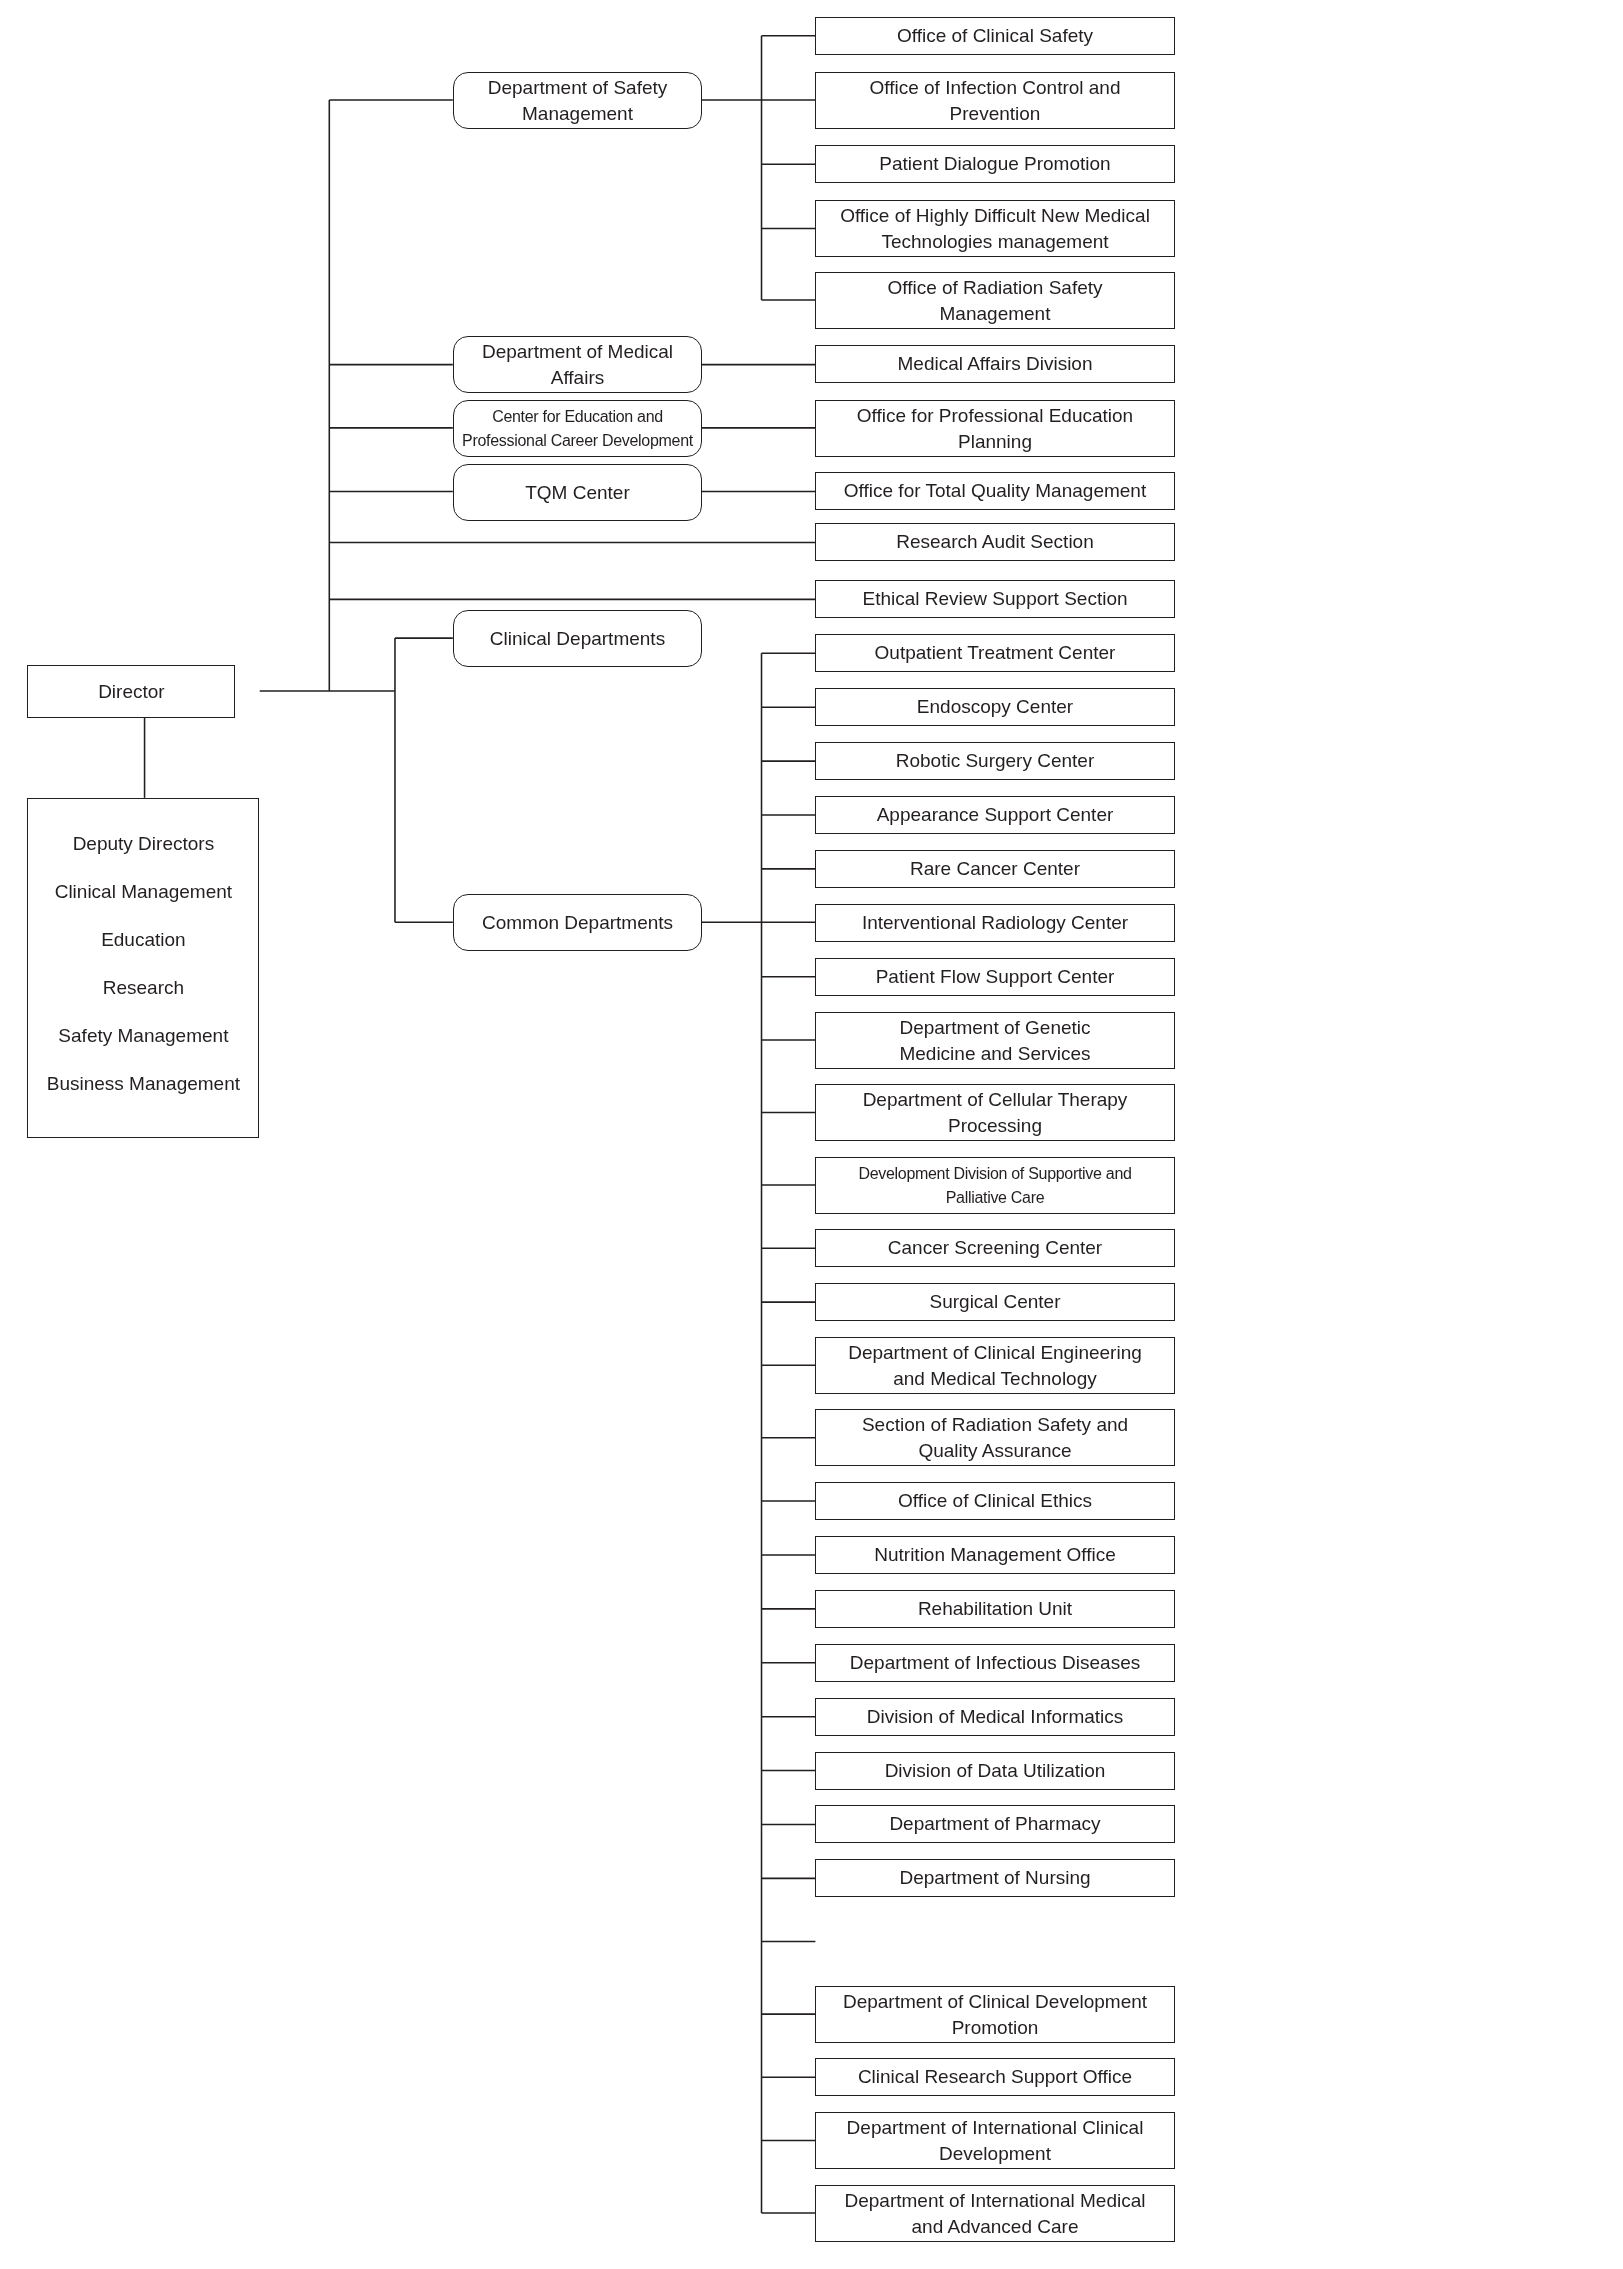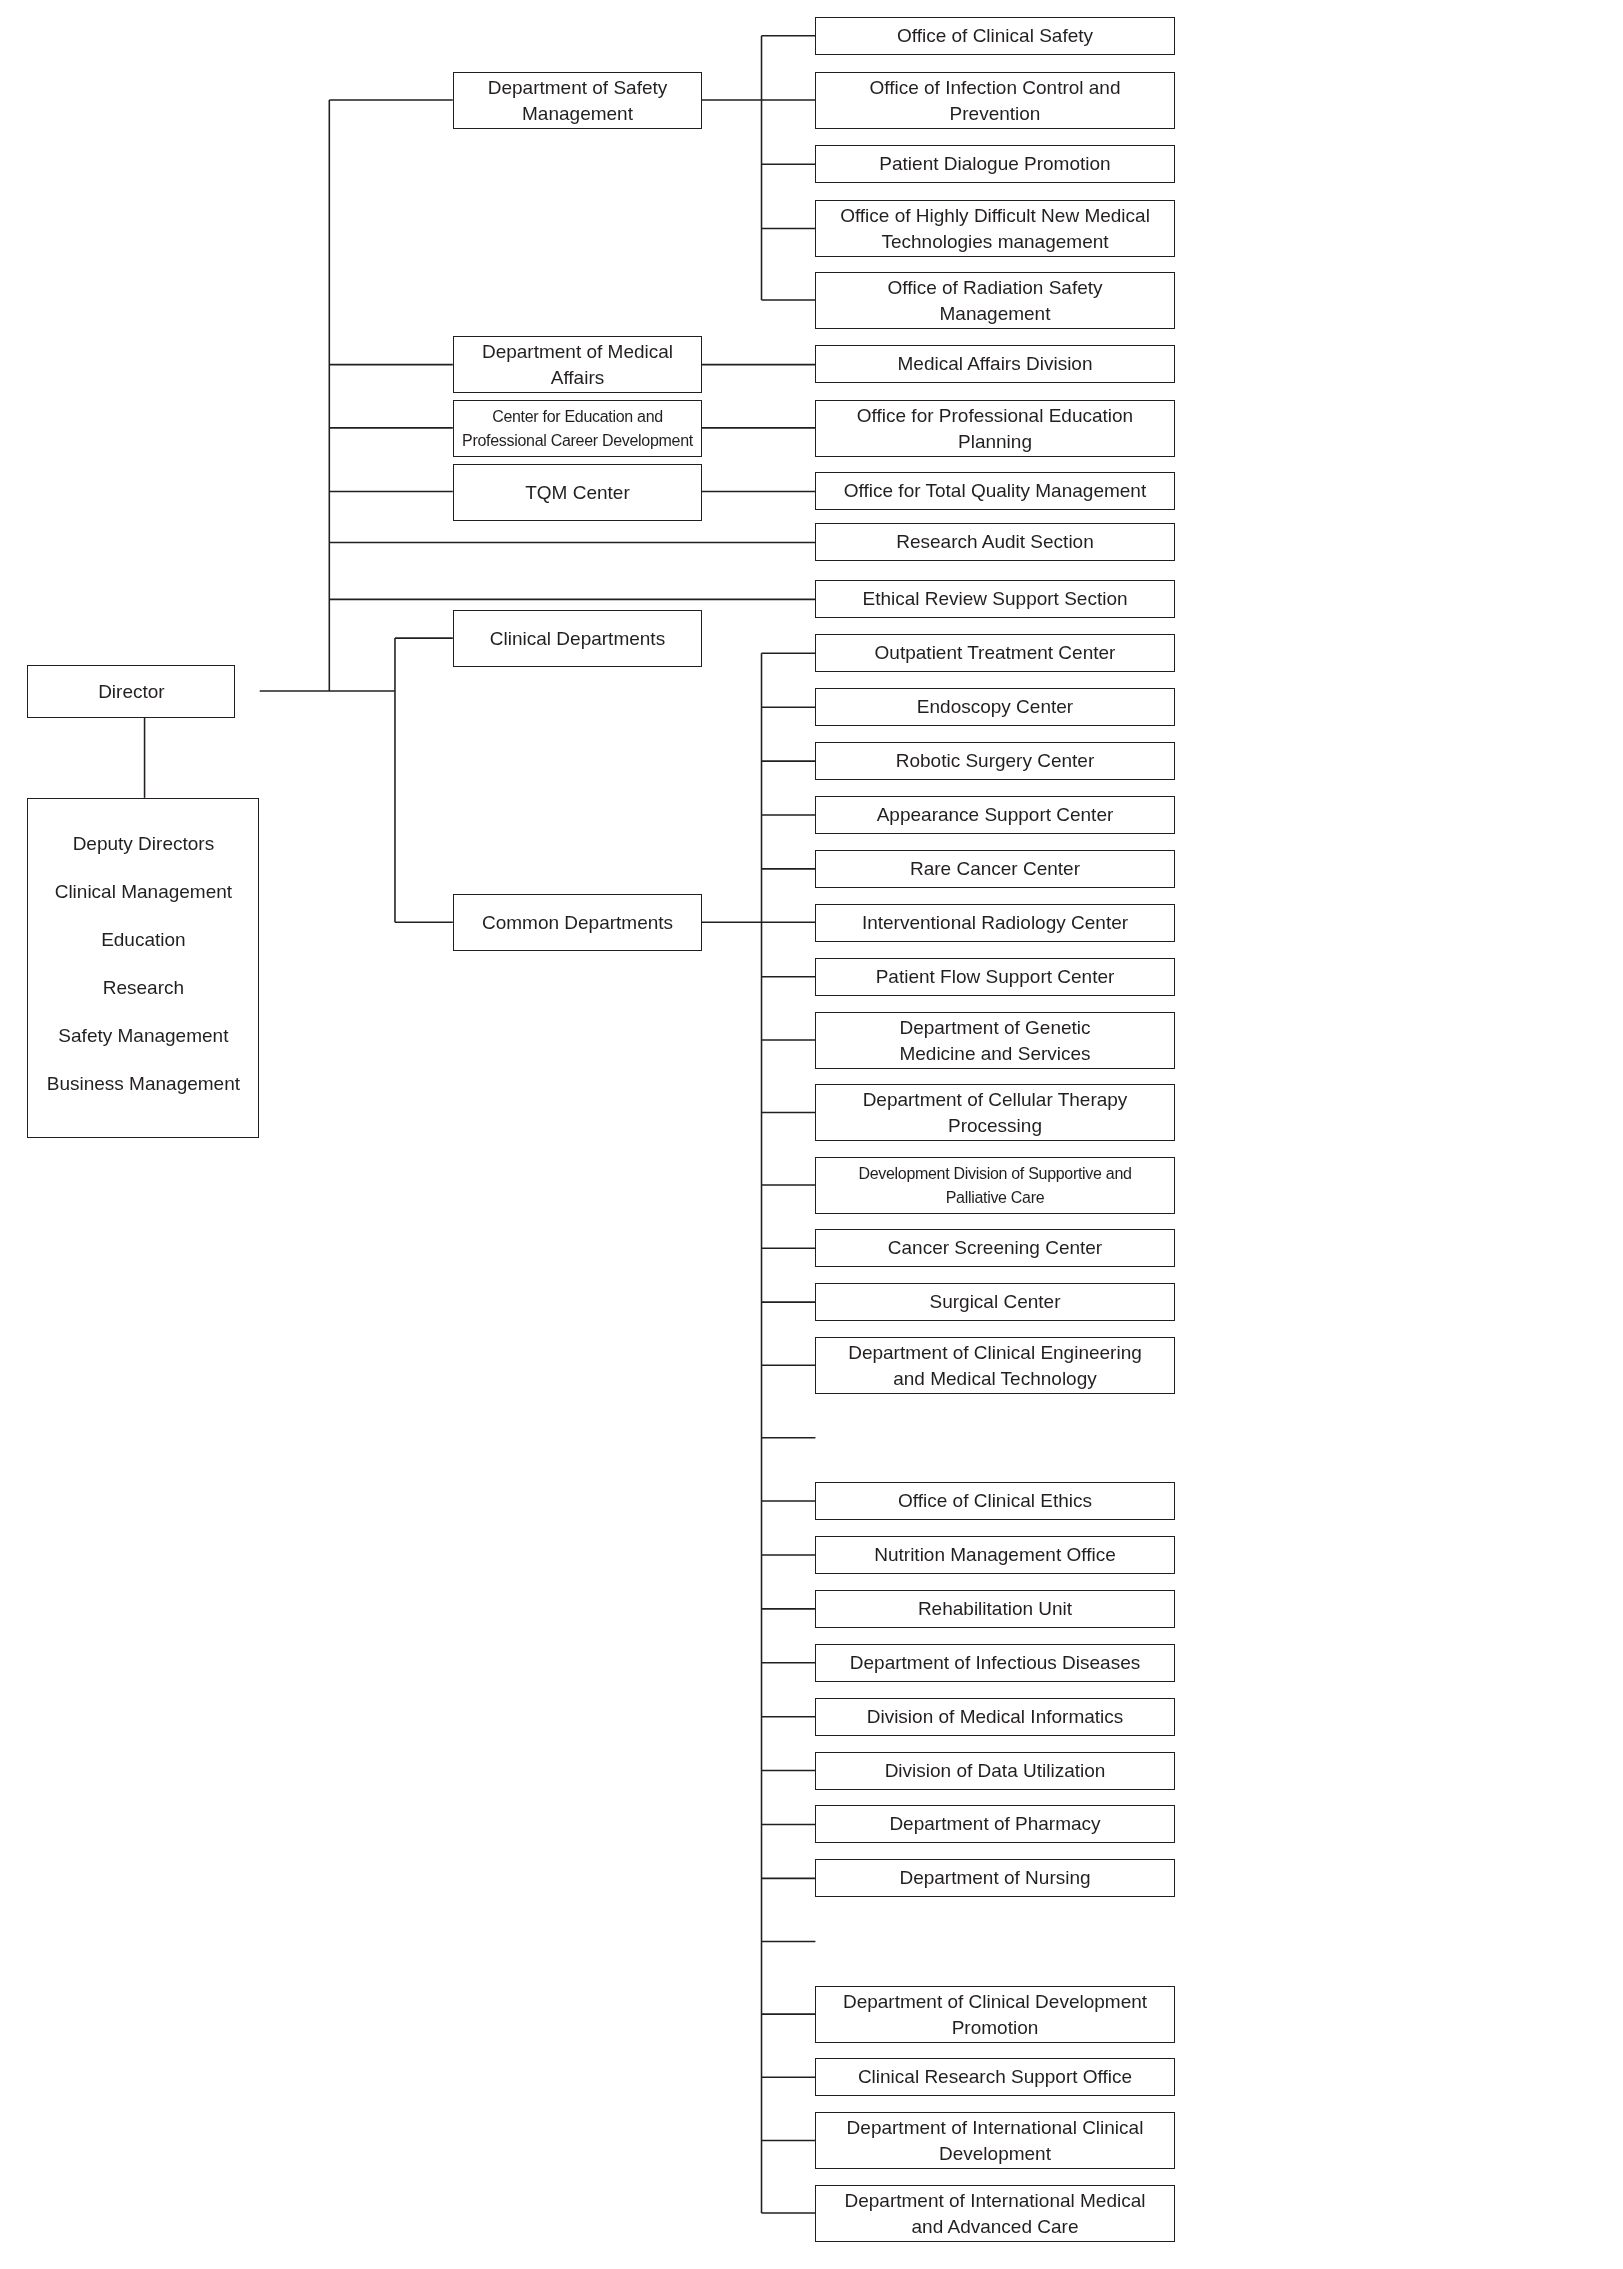--- a/index.html
+++ b/index.html
@@ -13,21 +13,21 @@
   #wires { position:absolute; left:0; top:0; width:1623px; height:2269px; }
   #wires path { stroke:#231f20; stroke-width:1.6; fill:none; }
   .node {
     position:absolute; box-sizing:border-box;
     border:1.6px solid #231f20; background:#ffffff;
     display:flex; align-items:center; justify-content:center;
     text-align:center; white-space:pre-line;
     font-size:19px; line-height:25.5px; letter-spacing:0;
     padding:0 3.9px;
   }
-  .m { left:453px; width:249px; }
+  .m { left:453px; width:249px;border-radius:15px; }
   .r { left:815px; width:360px; }
   .h1 { height:38px; }
   .h2 { height:57px; }
   .condensed { font-size:16px; letter-spacing:-0.3px; line-height:23.5px; }
   .deputy {
     flex-direction:column; justify-content:space-between;
     padding:34px 0 42px 0;
   }
   .deputy span { line-height:21.6px; display:block; }
 </style>
@@ -93,20 +93,22 @@
   <div class="node r h2" style="top:1012px">Department of Genetic
 Medicine and Services</div>
   <div class="node r h2" style="top:1084px">Department of Cellular Therapy
 Processing</div>
   <div class="node r h2 condensed" style="top:1157px">Development Division of Supportive and
 Palliative Care</div>
   <div class="node r h1" style="top:1229px">Cancer Screening Center</div>
   <div class="node r h1" style="top:1283px">Surgical Center</div>
   <div class="node r h2" style="top:1337px">Department of Clinical Engineering
 and Medical Technology</div>
+  <div class="node r h2" style="top:1409px">Section of Radiation Safety and
+Quality Assurance</div>
   <div class="node r h1" style="top:1482px">Office of Clinical Ethics</div>
   <div class="node r h1" style="top:1536px">Nutrition Management Office</div>
   <div class="node r h1" style="top:1590px">Rehabilitation Unit</div>
   <div class="node r h1" style="top:1644px">Department of Infectious Diseases</div>
   <div class="node r h1" style="top:1698px">Division of Medical Informatics</div>
   <div class="node r h1" style="top:1752px">Division of Data Utilization</div>
   <div class="node r h1" style="top:1805px">Department of Pharmacy</div>
   <div class="node r h1" style="top:1859px">Department of Nursing</div>
   <div class="node r h2" style="top:1986px">Department of Clinical Development
 Promotion</div>

